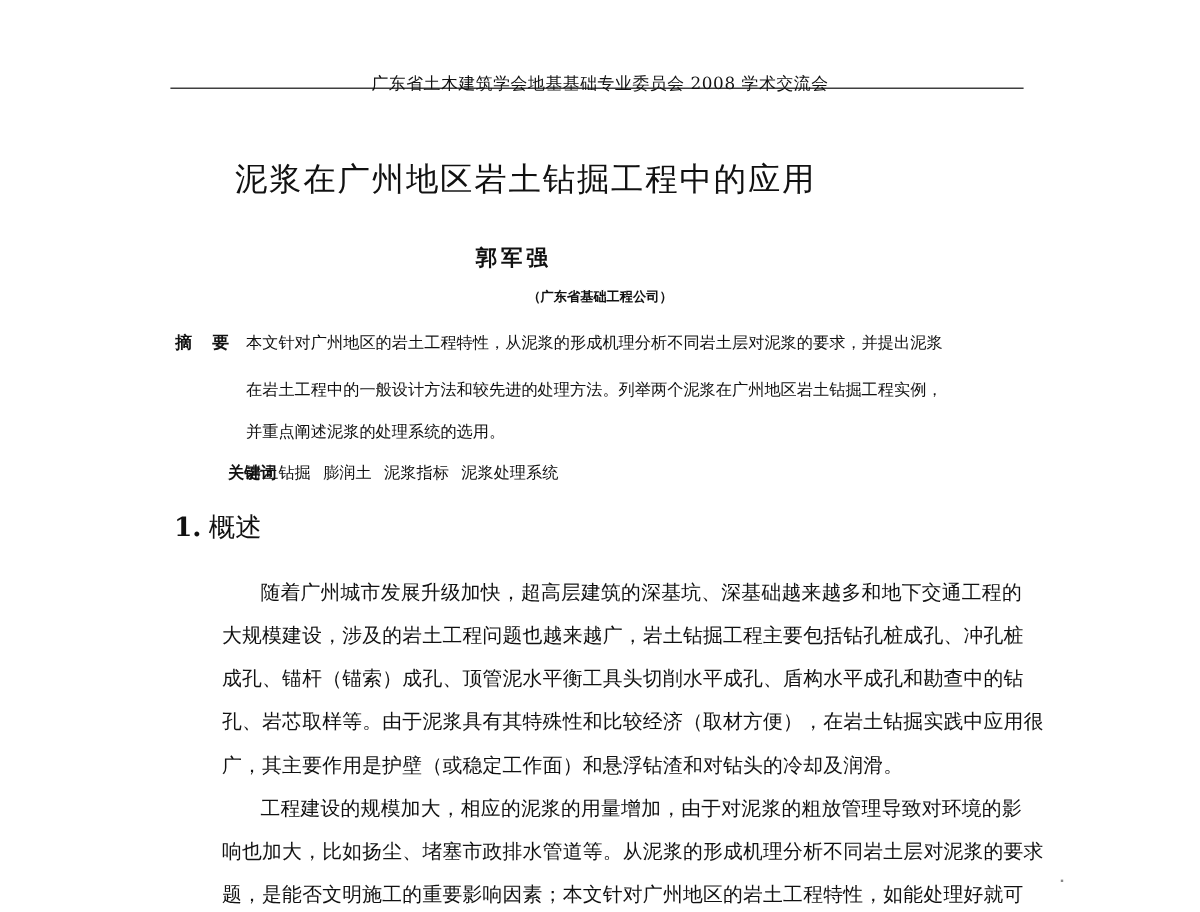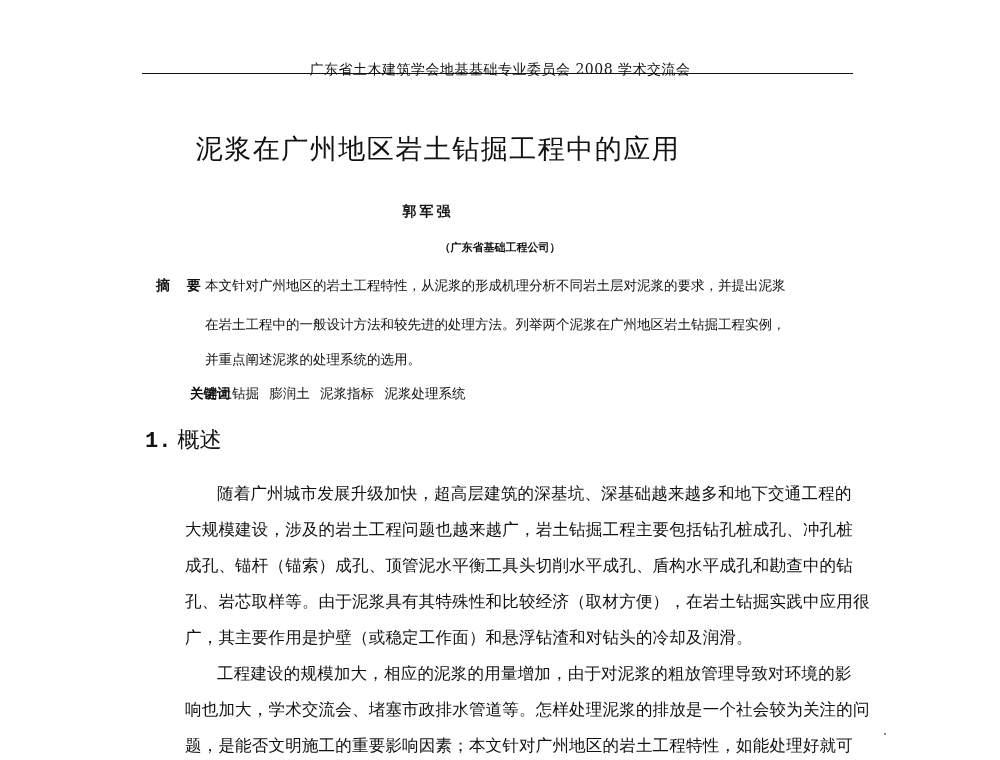--- a/index.html
+++ b/index.html
@@ -42,42 +42,41 @@
     font-family: "DejaVu Sans", "Liberation Sans", sans-serif;
     font-size: 27px;
     letter-spacing: 1.5px;
   }
   .author {
     position: absolute;
     left: 0;
     width: 856px;
     top: 203px;
     text-align: center;
-    font-size: 14px;
+    font-size: 18px;
     font-weight: bold;
     letter-spacing: 3px;
   }
   .affil {
     position: absolute;
     left: 0;
     width: 1000px;
     top: 240px;
     text-align: center;
     font-size: 11px;
     font-weight: bold;
   }
   .abstract-label {
     position: absolute;
     left: 146px;
     top: 277px;
     font-size: 14px;
     font-weight: bold;
     font-family: "DejaVu Sans", "Liberation Sans", sans-serif;
     word-spacing: 12px;
-    margin-left: 10px;
   }
   .abstract-line {
     position: absolute;
     left: 205px;
     font-size: 13.5px;
     white-space: nowrap;
   }
   .kw-label {
     position: absolute;
     left: 146px;
@@ -93,21 +92,20 @@
     top: 385px;
     font-size: 13.5px;
     white-space: nowrap;
   }
   .kw-list span { margin-right: 6px; }
   .section-head {
     position: absolute;
     left: 145px;
     top: 425px;
     font-size: 22px;
-    font-family: Liberation Mono, monospace;
   }
   .section-head .num { font-weight: bold; margin-right: 6px; }
   .body-line {
     position: absolute;
     left: 146px;
     font-size: 16.5px;
     white-space: nowrap;
     letter-spacing: 0.2px;
     margin-left: 39px;
   }
@@ -147,16 +145,16 @@
 <div class="section-head">
   <span class="num">1.</span><span>概述</span>
 </div>
 
 <div class="body-line indent" style="top:483px">随着广州城市发展升级加快，超高层建筑的深基坑、深基础越来越多和地下交通工程的</div>
 <div class="body-line" style="top:519px">大规模建设，涉及的岩土工程问题也越来越广，岩土钻掘工程主要包括钻孔桩成孔、冲孔桩</div>
 <div class="body-line" style="top:555px">成孔、锚杆（锚索）成孔、顶管泥水平衡工具头切削水平成孔、盾构水平成孔和勘查中的钻</div>
 <div class="body-line" style="top:591px">孔、岩芯取样等。由于泥浆具有其特殊性和比较经济（取材方便），在岩土钻掘实践中应用很</div>
 <div class="body-line" style="top:627px">广，其主要作用是护壁（或稳定工作面）和悬浮钻渣和对钻头的冷却及润滑。</div>
 <div class="body-line indent" style="top:663px">工程建设的规模加大，相应的泥浆的用量增加，由于对泥浆的粗放管理导致对环境的影</div>
-<div class="body-line" style="top:699px">响也加大，学术交流会、堵塞市政排水管道等。怎样处理泥浆的排放是一个社会较为关注的问</div>
+<div class="body-line" style="top:699px">响也加大，比如扬尘、堵塞市政排水管道等。从泥浆的形成机理分析不同岩土层对泥浆的要求</div>
 <div class="body-line" style="top:735px">题，是能否文明施工的重要影响因素；本文针对广州地区的岩土工程特性，如能处理好就可</div>
 
 <div class="speck"></div>
 
 </body></html>

